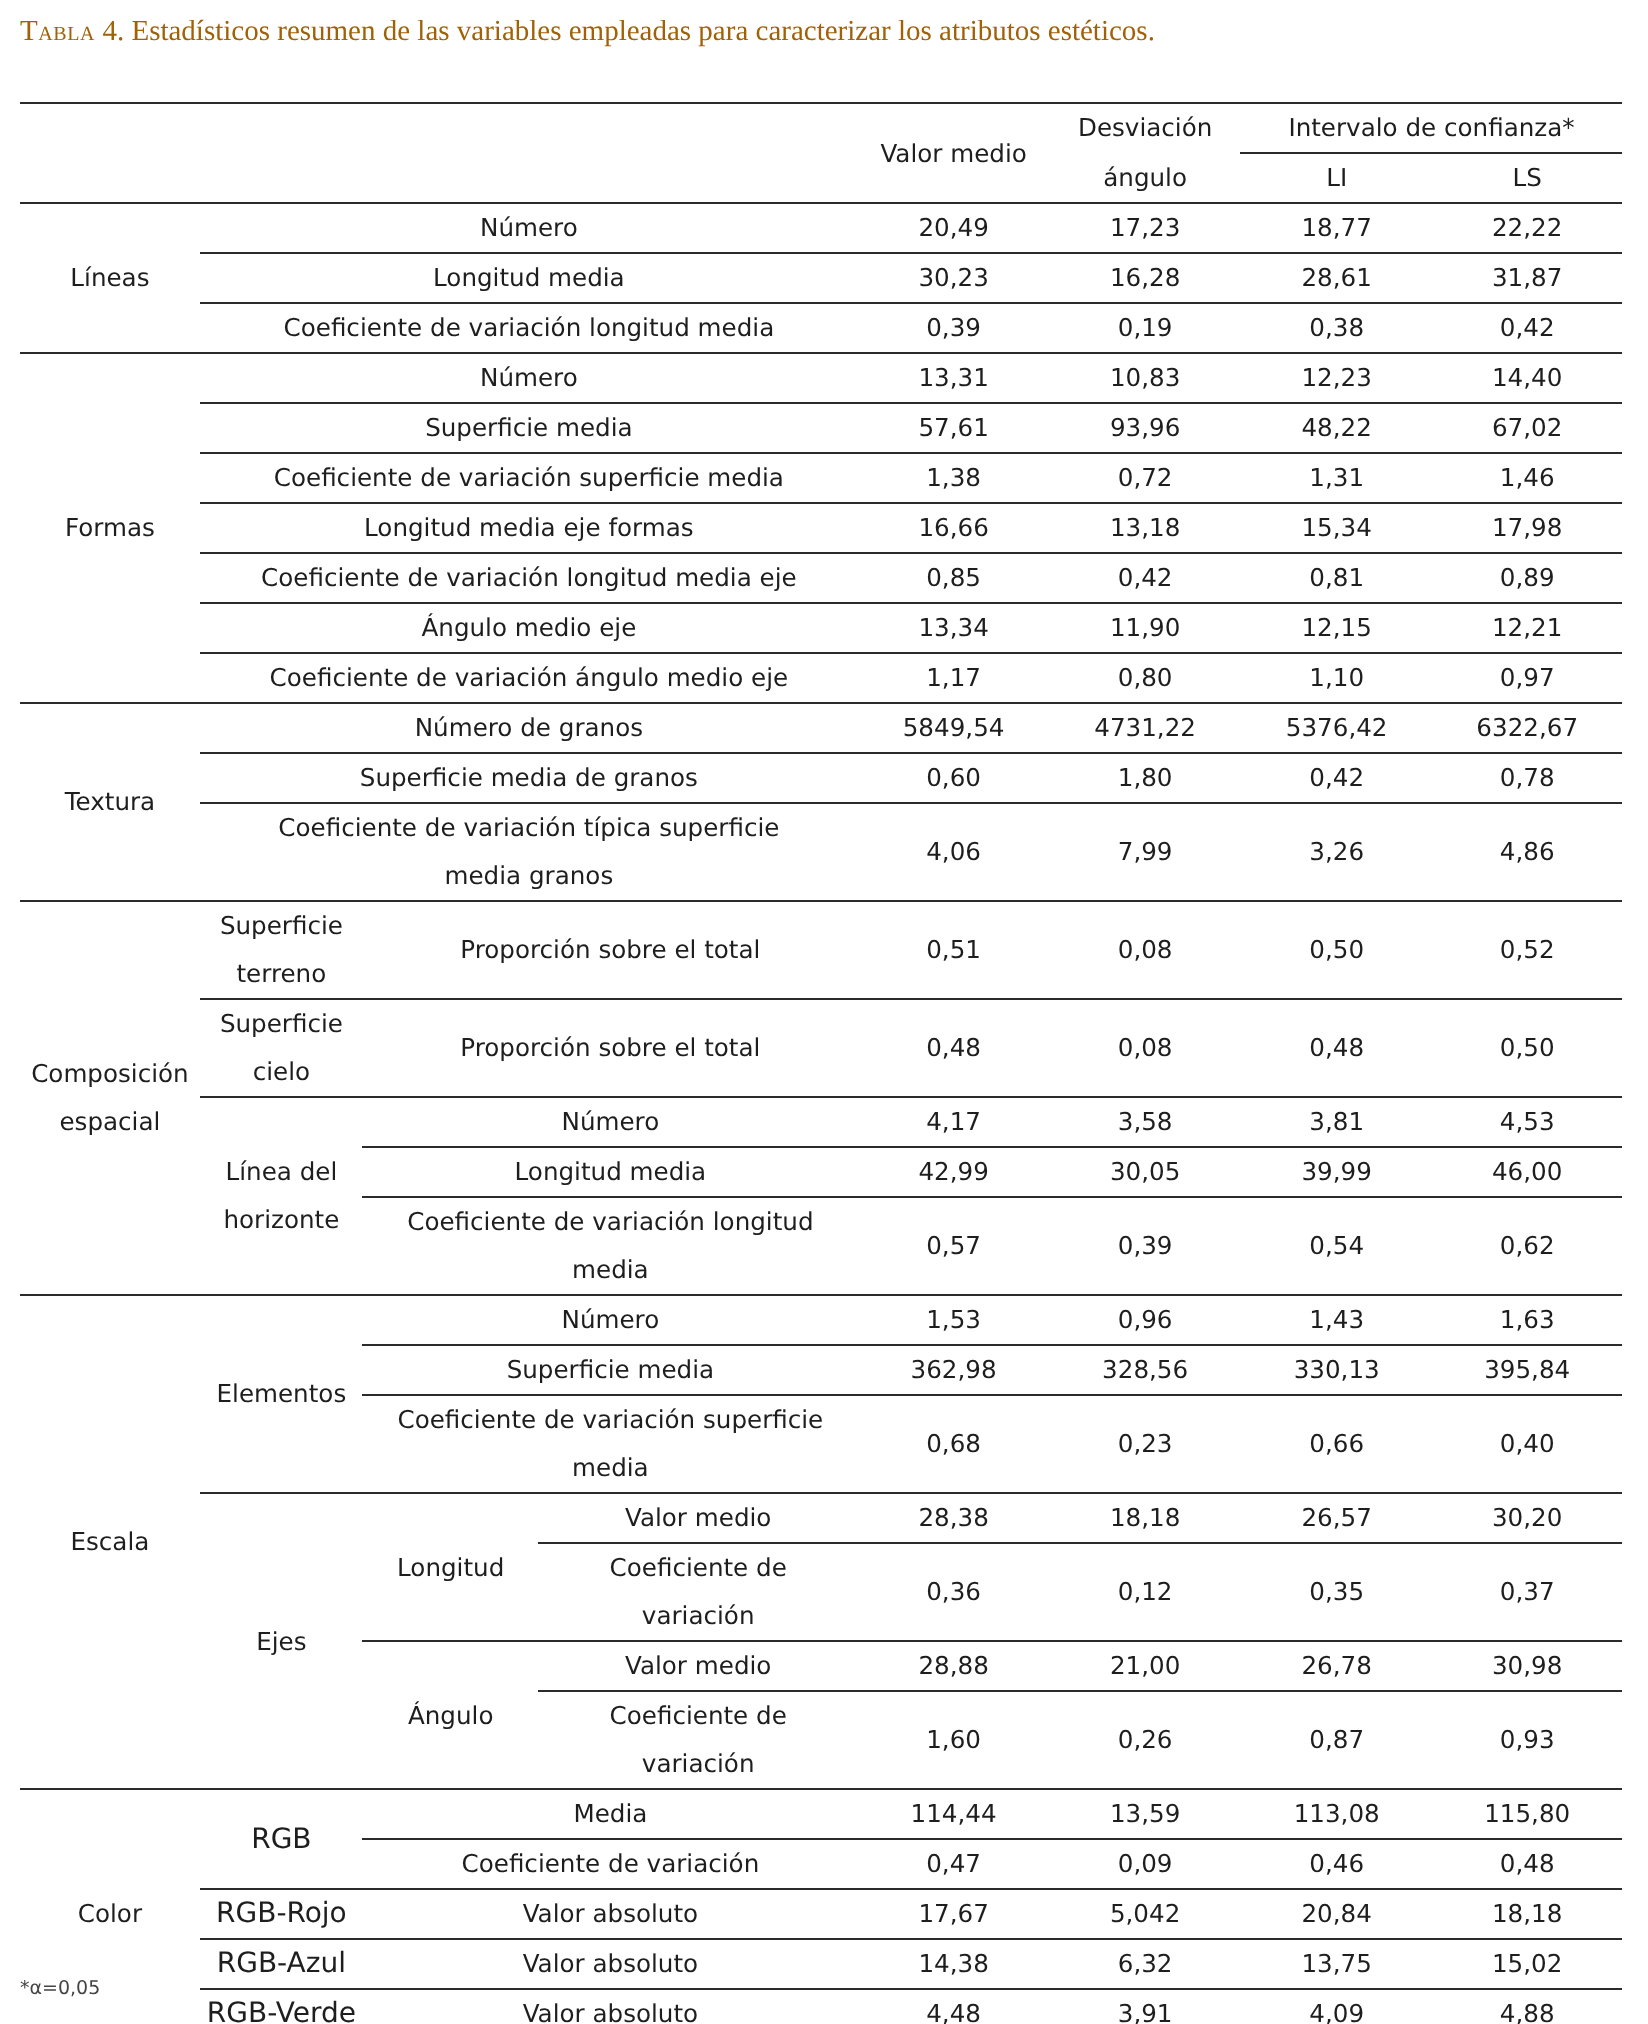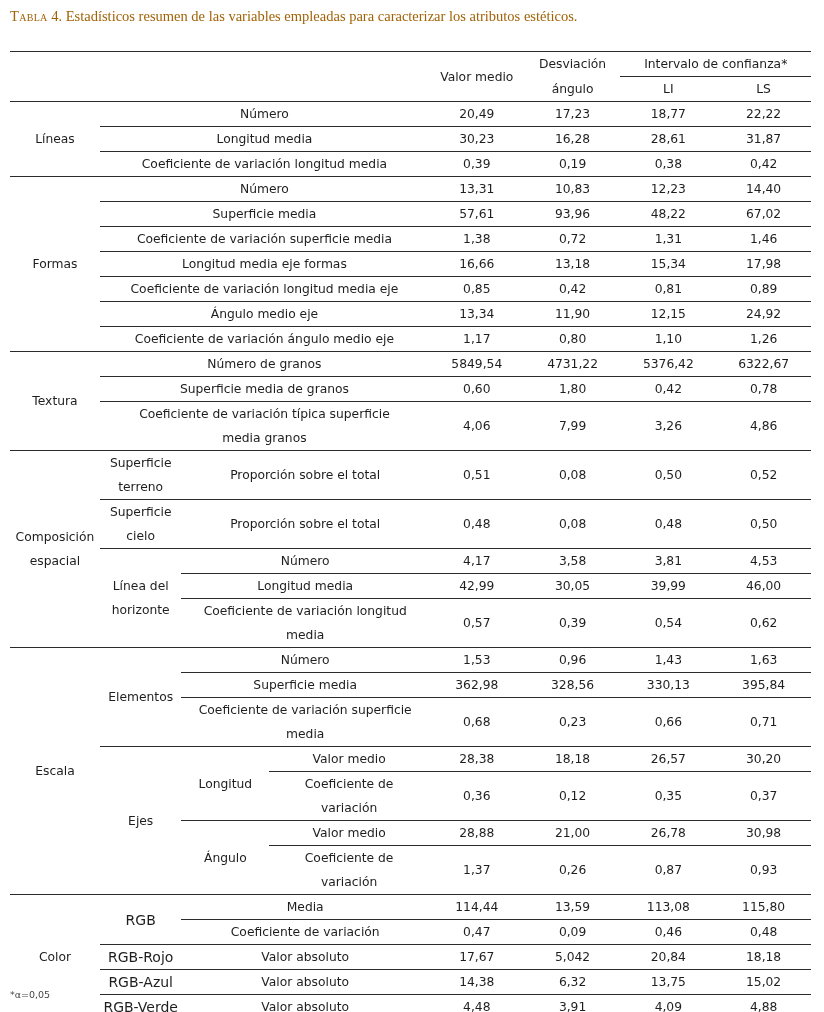--- a/index.html
+++ b/index.html
@@ -115,28 +115,28 @@
     <td class="bb">0,85</td>
     <td class="bb">0,42</td>
     <td class="bb">0,81</td>
     <td class="bb">0,89</td>
   </tr>
   <tr>
     <td colspan="3" class="bb">Ángulo medio eje</td>
     <td class="bb">13,34</td>
     <td class="bb">11,90</td>
     <td class="bb">12,15</td>
-    <td class="bb">24,92</td>
+    <td class="bb">12,21</td>
   </tr>
   <tr>
     <td colspan="3" class="bb">Coeficiente de variación ángulo medio eje</td>
     <td class="bb">1,17</td>
     <td class="bb">0,80</td>
     <td class="bb">1,10</td>
-    <td class="bb">1,26</td>
+    <td class="bb">0,97</td>
   </tr>
 
   <tr>
     <td rowspan="3" class="bb">Textura</td>
     <td colspan="3" class="bb">Número de granos</td>
     <td class="bb">5849,54</td>
     <td class="bb">4731,22</td>
     <td class="bb">5376,42</td>
     <td class="bb">6322,67</td>
   </tr>
@@ -209,21 +209,21 @@
     <td class="bb">362,98</td>
     <td class="bb">328,56</td>
     <td class="bb">330,13</td>
     <td class="bb">395,84</td>
   </tr>
   <tr style="height:48px">
     <td colspan="2" class="bb" style="padding:0 6px">Coeficiente de variación superficie media</td>
     <td class="bb">0,68</td>
     <td class="bb">0,23</td>
     <td class="bb">0,66</td>
-    <td class="bb">0,71</td>
+    <td class="bb">0,40</td>
   </tr>
   <tr>
     <td rowspan="4" class="bb">Ejes</td>
     <td rowspan="2" class="bb">Longitud</td>
     <td class="bb">Valor medio</td>
     <td class="bb">28,38</td>
     <td class="bb">18,18</td>
     <td class="bb">26,57</td>
     <td class="bb">30,20</td>
   </tr>
@@ -237,21 +237,21 @@
   <tr>
     <td rowspan="2" class="bb">Ángulo</td>
     <td class="bb">Valor medio</td>
     <td class="bb">28,88</td>
     <td class="bb">21,00</td>
     <td class="bb">26,78</td>
     <td class="bb">30,98</td>
   </tr>
   <tr style="height:48px">
     <td class="bb" style="padding:0 22px">Coeficiente de variación</td>
-    <td class="bb">1,37</td>
+    <td class="bb">1,60</td>
     <td class="bb">0,26</td>
     <td class="bb">0,87</td>
     <td class="bb">0,93</td>
   </tr>
 
   <tr>
     <td rowspan="5" class="bb">Color</td>
     <td rowspan="2" class="bb small">RGB</td>
     <td colspan="2" class="bb">Media</td>
     <td class="bb">114,44</td>

